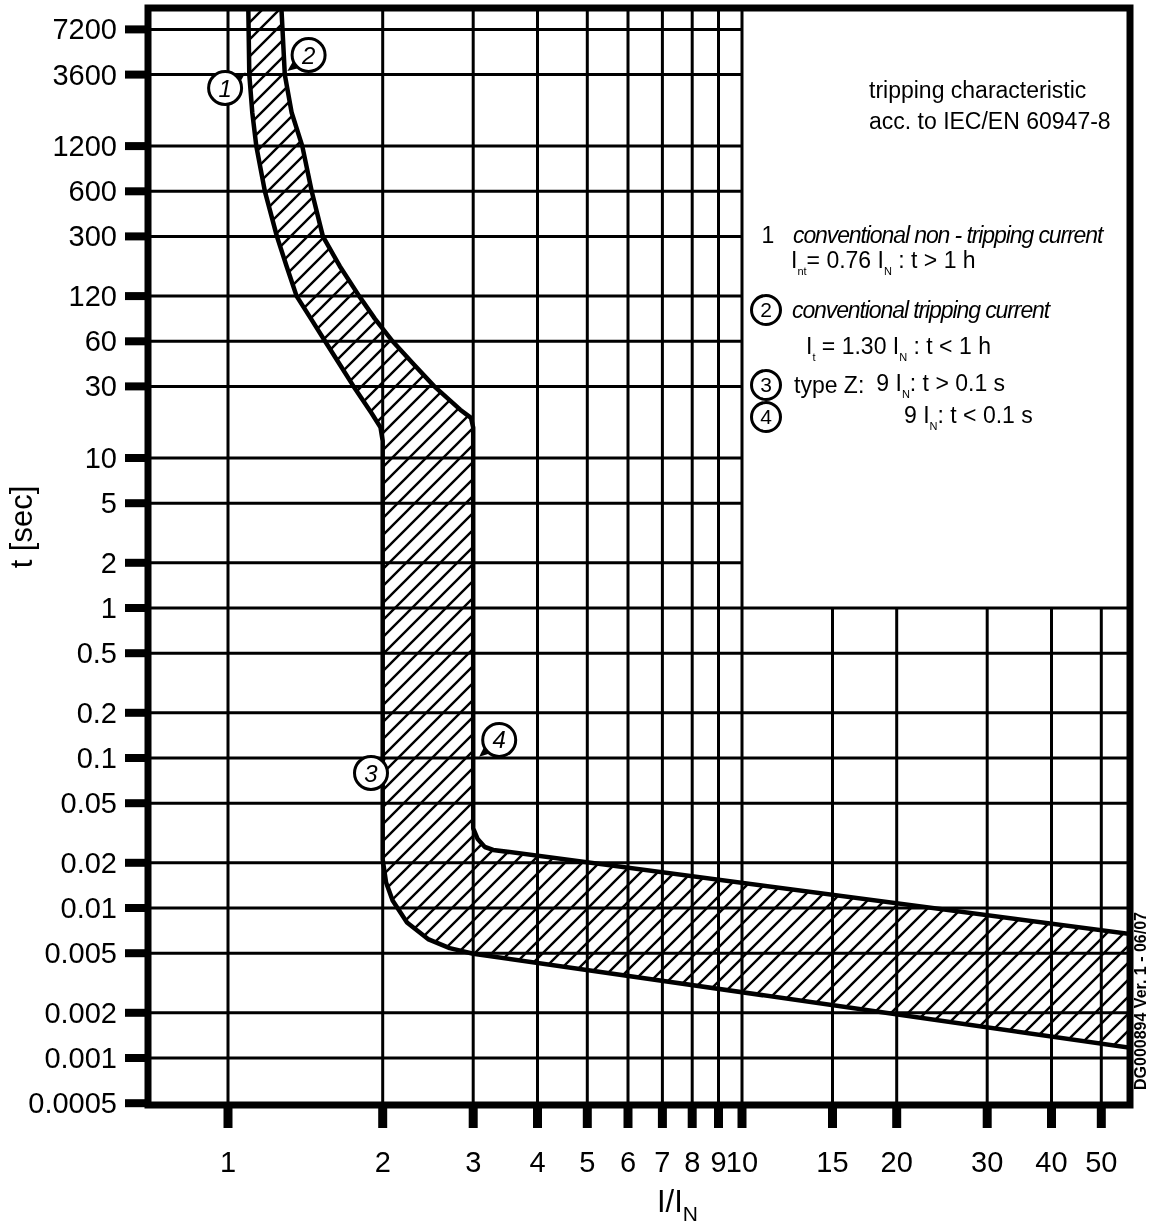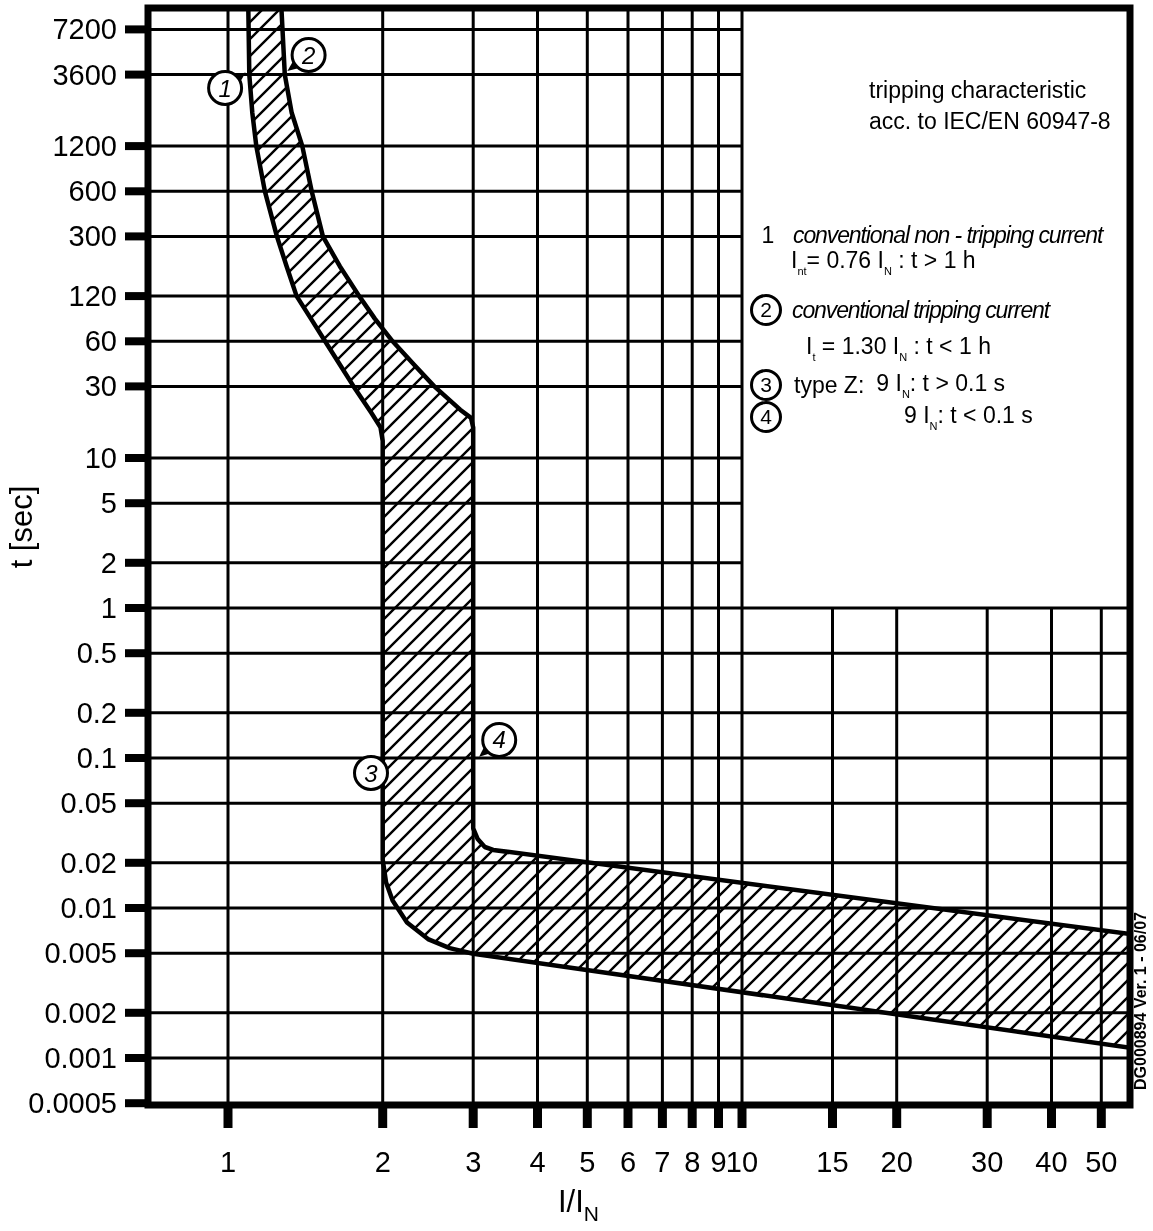--- a/index.html
+++ b/index.html
@@ -170,21 +170,21 @@
         <text x="896.7" y="1172" text-anchor="middle">20</text>
         <text x="987.2" y="1172" text-anchor="middle">30</text>
         <text x="1051.5" y="1172" text-anchor="middle">40</text>
         <text x="1101.3" y="1172" text-anchor="middle">50</text>
       </g>
       <rect x="148" y="8" width="982" height="1097" fill="none" stroke="#000" stroke-width="7"></rect>
     </svg>
 
   <div class="lbl axis-title yt" id="ytitle" style="left:-59px;top:509px;width:162px;text-align:center;">t [sec]</div>
 
-  <div class="lbl axis-title" id="xtitle" style="left:558px;top:1184px;width:140px;text-align:left;"><span>I/I</span><span class="sb2">N</span></div>
+  <div class="lbl axis-title" id="xtitle" style="left:558px;top:1184px;width:140px;text-align:right;"><span>I/I</span><span class="sb2">N</span></div>
 
   <div class="lbl" id="sidenote" style="left:1036px;top:992px;width:210px;text-align:center;">DG000894 Ver. 1 - 06/07</div>
 
   <div class="lbl lg" id="legend-title" style="left:845px;top:75px;line-height:31px;margin-left:24px;">
     <div>tripping characteristic</div>
     <div>acc. to IEC/EN 60947-8</div>
   </div>
 
   <div class="lbl lg row" style="left:757px;top:222px;gap:14px;">
     <span class="num1">1</span>

